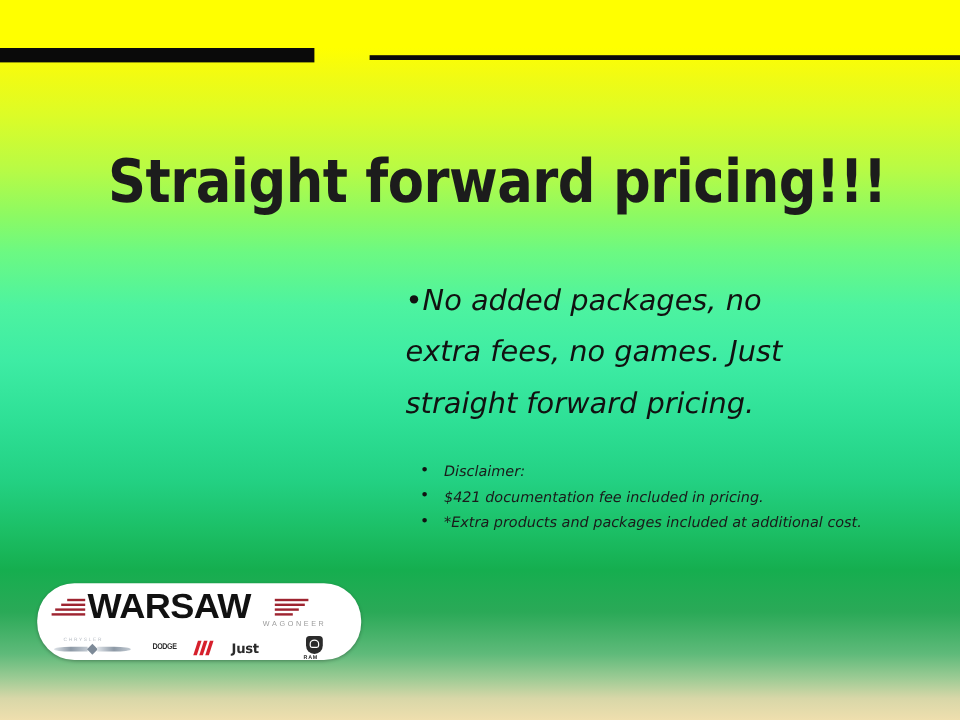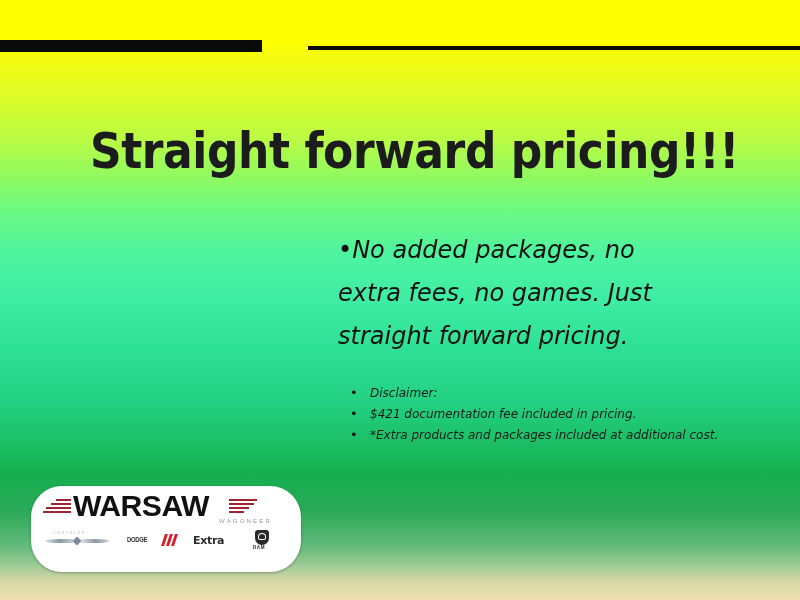--- a/index.html
+++ b/index.html
@@ -118,21 +118,21 @@
     font-size: 13px;
     color: #111111;
   }
 
   
   .logo-card {
     position: absolute;
     left: 31px;
     top: 486px;
     width: 270px;
-    height: 86px;
+    height: 64px;
     background: #ffffff;
     box-shadow: 0 1px 3px rgba(0,0,0,0.30);
     border-radius: 31px;
   }
   .logo-inner {
     position: absolute;
     inset: 0;
   }
 
   .warsaw-row {
@@ -372,21 +372,21 @@
         <div class="brand brand-dodge">
           <div class="dodge-word">DODGE</div>
           <div class="dodge-stripes">
             <span></span>
               <span></span>
               <span></span>
           </div>
         </div>
 
         <div class="brand brand-jeep">
-          <div class="jeep-word">Extra</div>
+          <div class="jeep-word">Just</div>
         </div>
 
         <div class="brand brand-ram">
           <div class="ram-shield"></div>
           <div class="ram-word">RAM</div>
         </div>
 
       </div>
     </div>
   </div>

